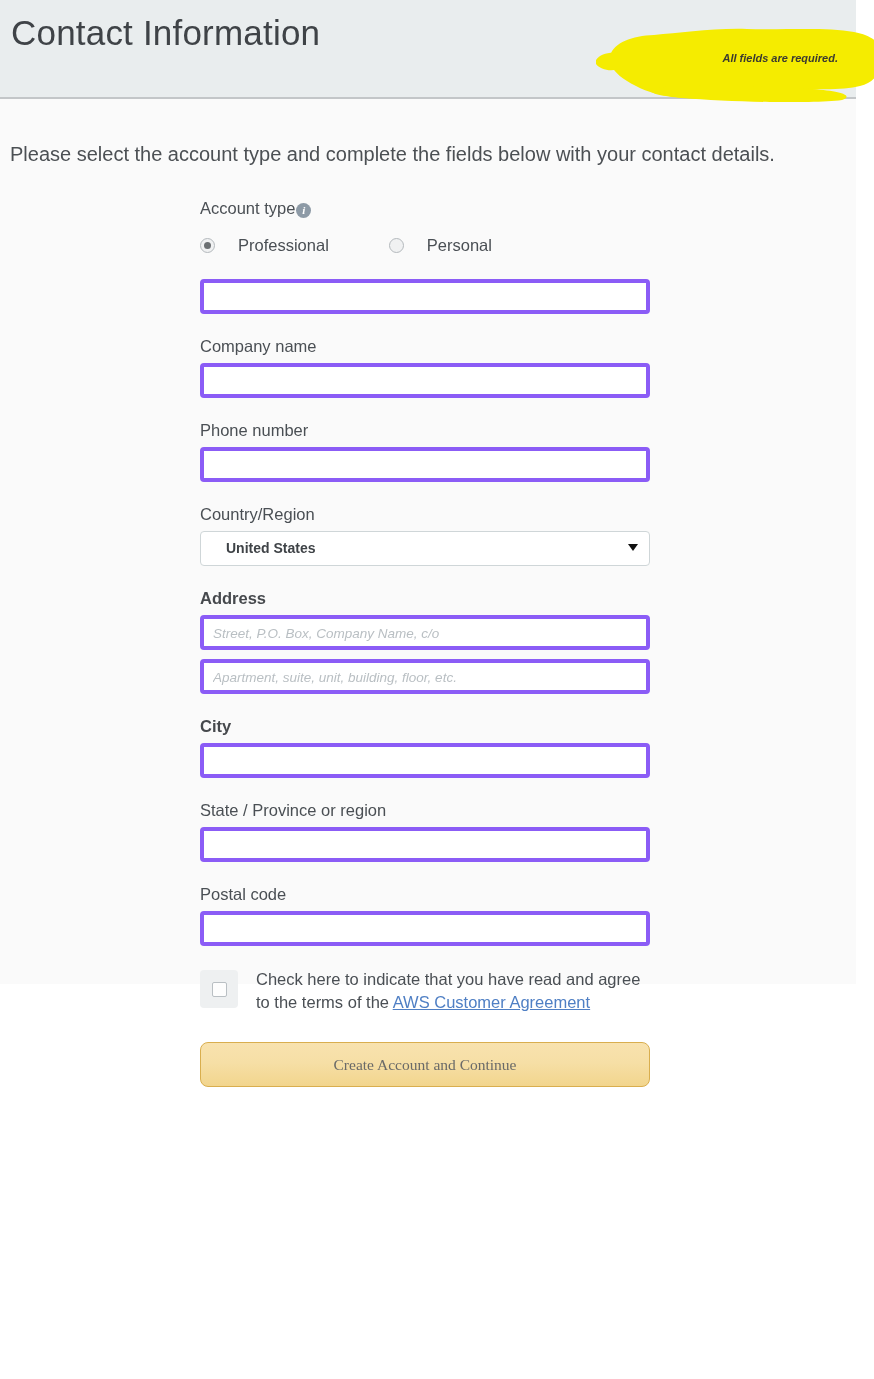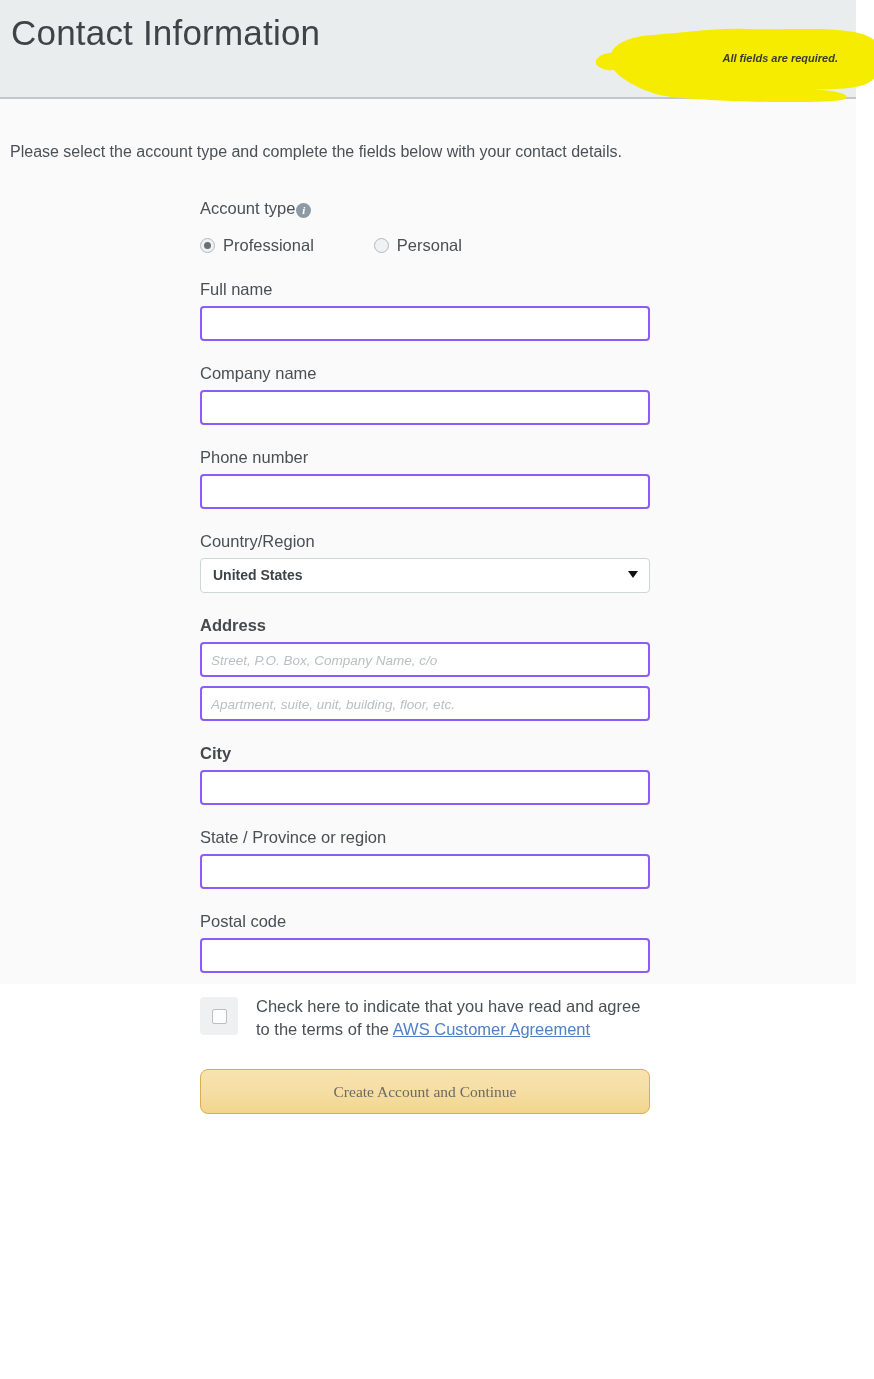--- a/index.html
+++ b/index.html
@@ -65,21 +65,21 @@
     height: 76px;
     z-index: 2;
     pointer-events: none;
   }
 
   
   #intro {
     position: absolute;
     left: 10px;
     top: 143px;
-    font-size: 16px;
+    font-size: 20px;
     color: #4c5054;
     white-space: nowrap;
   }
 
   
   #form {
     position: absolute;
     left: 200px;
     top: 199px;
     width: 450px;
@@ -91,21 +91,21 @@
     line-height: 20px;
   }
   .field-label.strong { font-weight: bold; color: #46494d; }
   .field-group { margin-bottom: 22px; }
 
   .text-input {
     display: block;
     width: 450px;
     height: 35px;
     box-sizing: border-box;
-    border: 2px solid #8b5cf6;
+    border: 4px solid #8b5cf6;
     border-radius: 4px;
     background: #ffffff;
     padding: 0 9px;
     font-size: 14px;
     font-family: "Liberation Sans", sans-serif;
     color: #333;
     outline: none;
   }
   .text-input::placeholder {
     font-style: italic;
@@ -137,21 +137,21 @@
     font-family: "Liberation Serif", serif;
   }
   #radio-row {
     display: flex;
     align-items: center;
     margin-bottom: 24px;
   }
   .radio-opt {
     display: flex;
     align-items: center;
-    gap: 8px;
+    gap: 23px;
     font-size: 16.5px;
     color: #4a4f54;
   }
   .radio-opt.second { margin-left: 60px; }
   .radio-dot {
     width: 15px; height: 15px;
     border-radius: 50%;
     border: 1px solid #b4b9bd;
     background: #f0f1f2;
     box-sizing: border-box;
@@ -173,21 +173,21 @@
     width: 450px;
     height: 35px;
   }
   .select-box {
     width: 450px;
     height: 35px;
     box-sizing: border-box;
     border: 1px solid #cfd6d8;
     border-radius: 4px;
     background: #ffffff;
-    padding: 0 12px;
+    padding: 0 25px;
     font-size: 14px;
     font-weight: bold;
     color: #3f4347;
     line-height: 33px;
   }
   .select-arrow {
     position: absolute;
     right: 12px;
     top: 13px;
     width: 0; height: 0;
@@ -277,21 +277,20 @@
         <span class="radio-dot checked"></span>
         <span>Professional</span>
       </label>
       <label class="radio-opt second">
         <span class="radio-dot"></span>
         <span>Personal</span>
       </label>
     </div>
 
     <div class="field-group">
-      <div class="field-label">Full name</div>
       <input class="text-input" type="text" value="" style="">
     </div>
 
     <div class="field-group">
       <div class="field-label">Company name</div>
       <input class="text-input" type="text" value="" style="">
     </div>
 
     <div class="field-group">
       <div class="field-label">Phone number</div>

